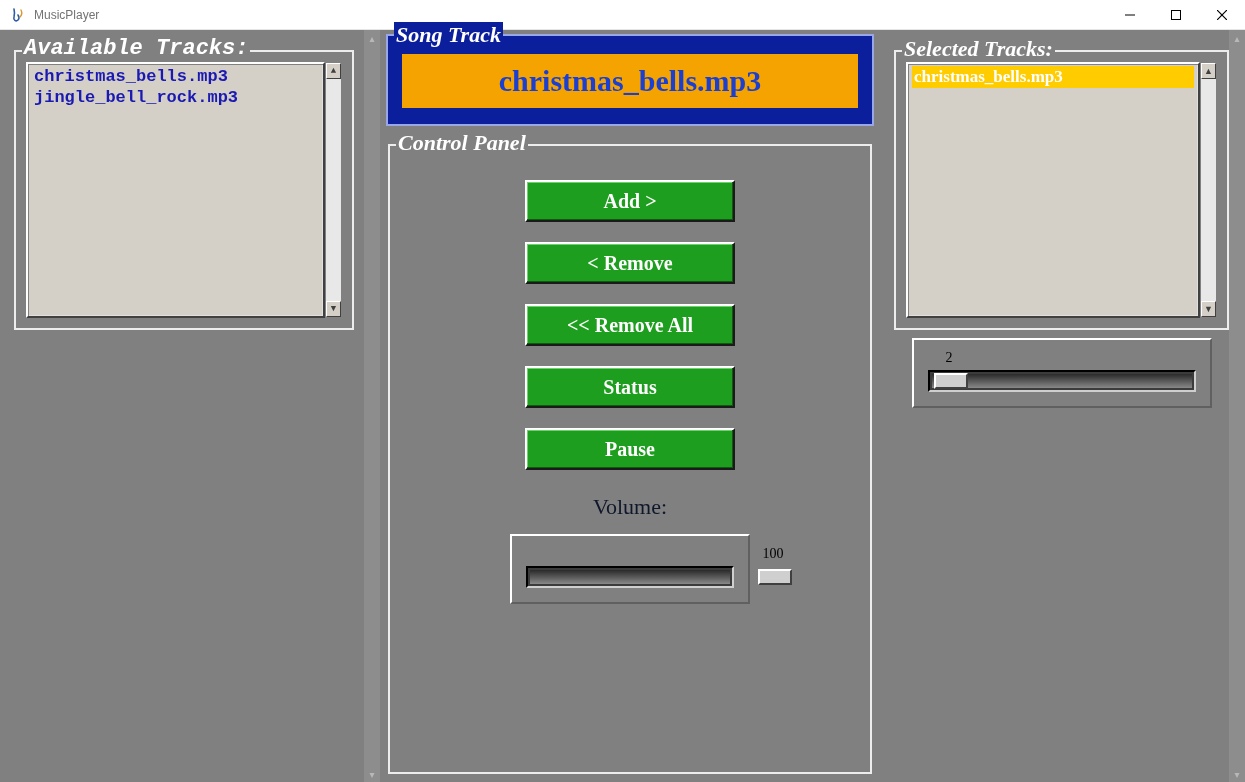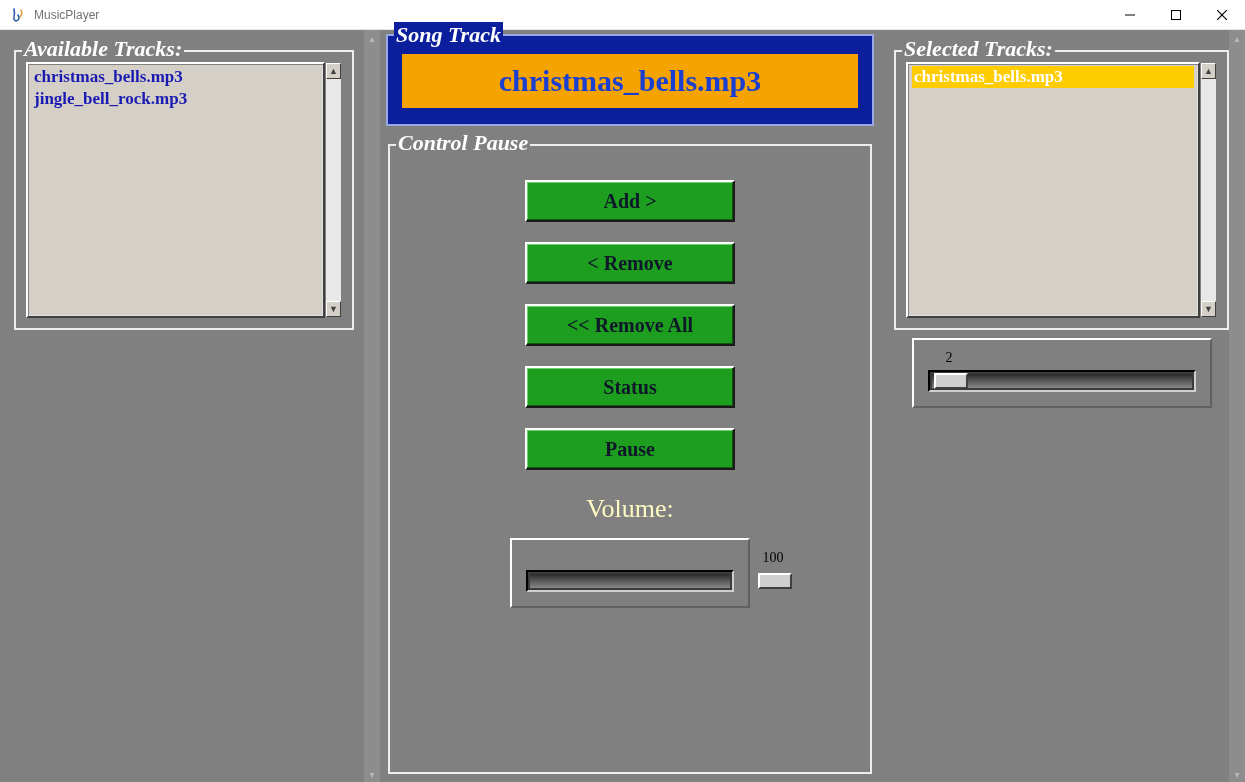--- a/index.html
+++ b/index.html
@@ -165,35 +165,35 @@
   
   .buttons {
     display:flex;flex-direction:column;align-items:center;
     gap: 20px;
     padding: 24px 0 16px 0;
   }
   .ctrl-btn {
     width: 210px;
     height: 42px;
     background: #1e9e1e;
-    color: #0f172a;
+    color: #ffffff;
     font-weight: bold;
     font-size: 20px;
     border: 2px solid #fff;
     border-right-color:#1a1a1a;
     border-bottom-color:#1a1a1a;
     box-shadow: inset -1px -1px 0 #0f5a0f, inset 1px 1px 0 #6fd06f;
     cursor:pointer;
     display:flex;align-items:center;justify-content:center;
   }
 
   .volume-label{
     text-align:center;
-    font-size:26px;
-    color:#fef9c3;
+    font-size:22px;
+    color:#0f172a;
     margin: 8px 0 14px 0;
   }
 
   
   .scale-frame{
     border:2px solid #fff;
     border-right-color:#606060;
     border-bottom-color:#606060;
     background:#808080;
     padding:10px 14px 14px 14px;
@@ -266,21 +266,21 @@
         <line x1="0" y1="0" x2="10" y2="10" stroke="#000" stroke-width="1.2"></line>
         <line x1="10" y1="0" x2="0" y2="10" stroke="#000" stroke-width="1.2"></line>
       </svg>
   </div>
 </div>
 
 <div class="app">
 
   <div class="col left">
     <div class="left-inner">
-      <div class="group" style="margin-top:14px;">
+      <div class="group" style="margin-top:14px;font-family:Liberation Mono, monospace;">
         <div class="group-legend">Available Tracks:</div>
         <div class="listbox-wrap">
           <div class="listbox left-list">
             <div class="item">christmas_bells.mp3</div>
             <div class="item">jingle_bell_rock.mp3</div>
           </div>
           <div class="vscroll">
             <div class="arrow">▲</div>
             <div class="track"></div>
             <div class="arrow">▼</div>
@@ -295,21 +295,21 @@
     </div>
   </div>
 
   <div class="col mid">
     <div class="group songtrack" style="margin:4px 6px 0 6px;">
       <div class="group-legend">Song Track</div>
       <div class="track-display">christmas_bells.mp3</div>
     </div>
 
     <div class="group control" style="flex:1;">
-      <div class="group-legend">Control Pause</div>
+      <div class="group-legend">Control Panel</div>
       <div class="buttons">
         <div class="ctrl-btn">Add &gt;</div>
         <div class="ctrl-btn">&lt; Remove</div>
         <div class="ctrl-btn">&lt;&lt; Remove All</div>
         <div class="ctrl-btn">Status</div>
         <div class="ctrl-btn">Pause</div>
       </div>
       <div class="volume-label">Volume:</div>
       <div class="scale-frame">
         <div class="scale-value-row">

